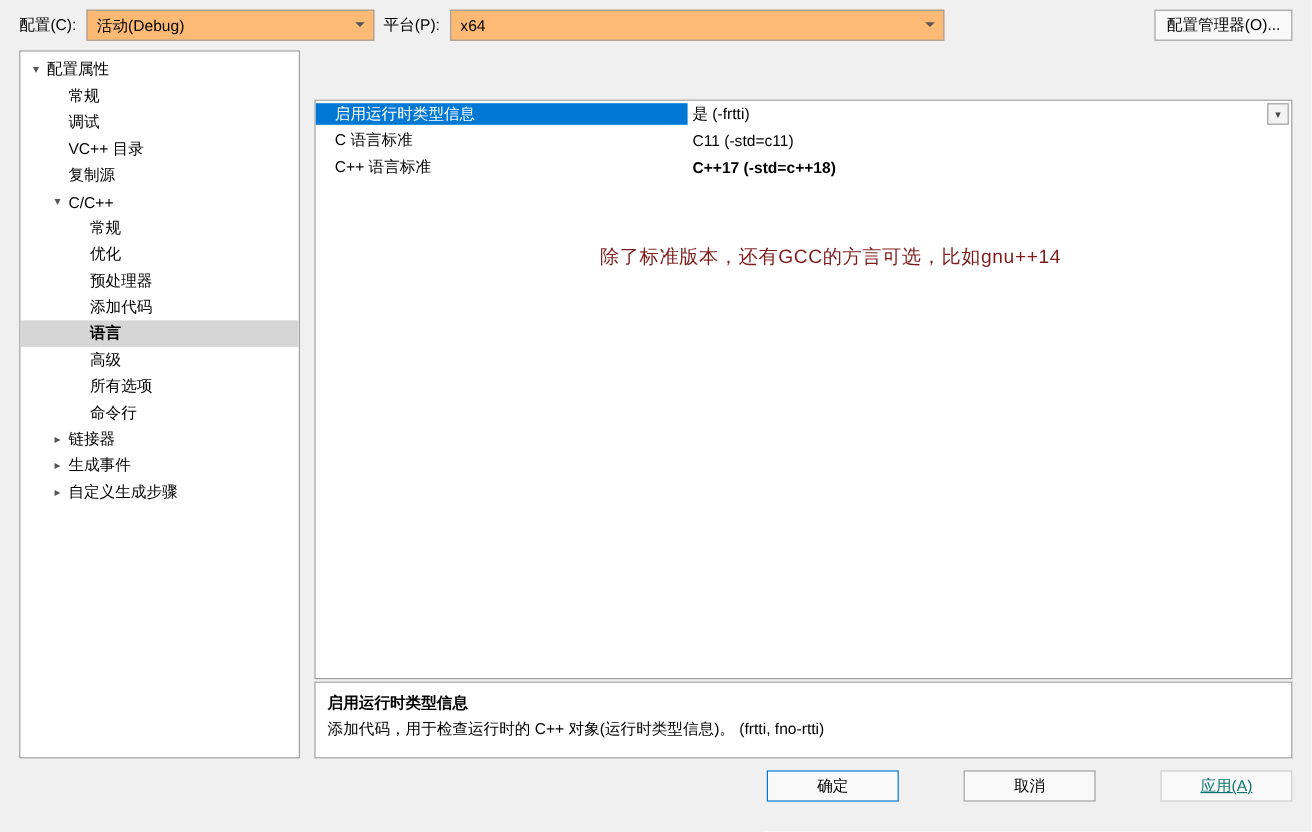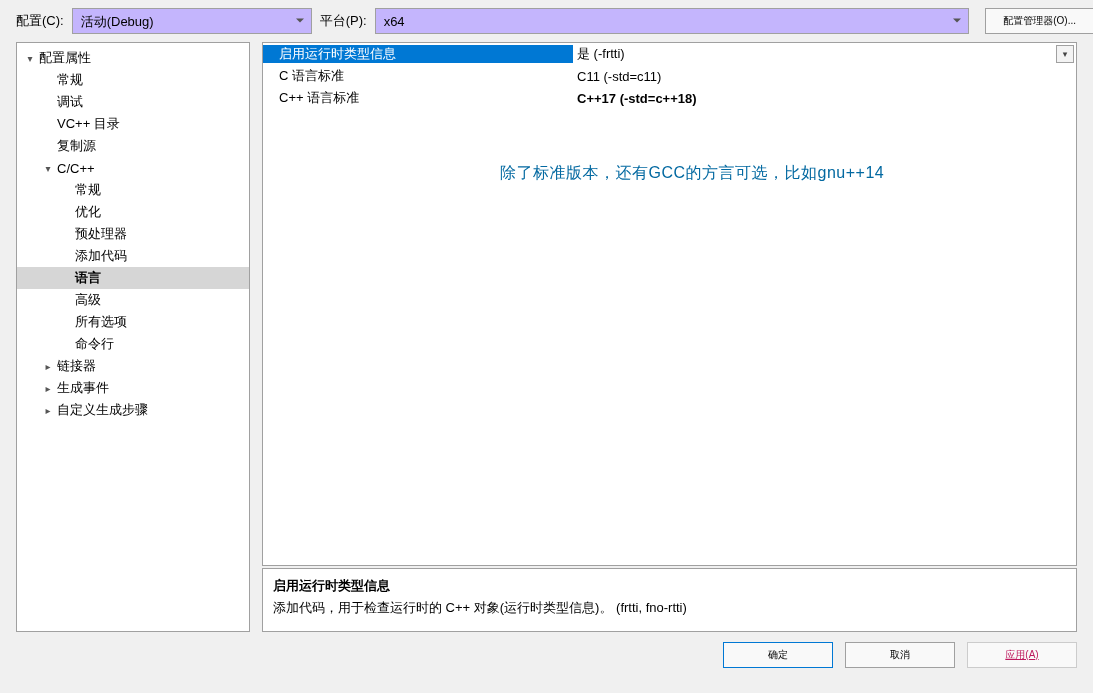--- a/index.html
+++ b/index.html
@@ -16,51 +16,52 @@
       display: flex;
       align-items: center;
       padding: 8px 16px;
       gap: 8px;
       background: #f0f0f0;
     }
     .topbar label { white-space: nowrap; }
     .topbar select, .topbar .select-like {
       height: 26px;
       border: 1px solid #a0a0a0;
-      background: #c4b5fd;
+      background: #fdba74;
       padding: 0 24px 0 8px;
       font-size: 13px;
       font-family: inherit;
       appearance: none;
       position: relative;
     }
     .select-wrap { position: relative; display: inline-block; }
     .select-wrap::after {
       content: "";
       position: absolute;
       right: 8px; top: 50%;
       transform: translateY(-30%);
       border: 4px solid transparent;
       border-top-color: #555;
       pointer-events: none;
     }
     .config-select { width: 240px; }
-    .platform-select { width: 594px; }
+    .platform-select { width: 412px; }
     .btn {
       height: 26px;
       min-width: 110px;
       padding: 0 9px;
       background: #f9f9f9;
       border: 1px solid #a0a0a0;
-      font-size: 10px;
+      font-size: 13px;
       font-family: inherit;
       cursor: pointer;
+      margin-left: 42px;
     }
     .btn-primary { border: 1.5px solid #0078d4; }
-    .btn:disabled { color: #be185d; border-color: #ccc; cursor: default; text-decoration: underline; }
+    .btn:disabled { color: #0f766e; border-color: #ccc; cursor: default; text-decoration: underline; }
     .controls-row { display: flex; gap: 12px; justify-content: flex-end; padding: 10px 16px 12px; align-items: center; }
 
     .main {
       display: flex;
       padding: 0 16px;
       gap: 12px;
       height: 590px;
     }
     .tree {
       width: 234px;
@@ -89,20 +90,21 @@
     }
     .tree-indent0 { padding-left: 6px; }
     .tree-indent1 { padding-left: 24px; }
     .tree-indent2 { padding-left: 42px; }
 
     .right {
       flex: 1;
       display: flex;
       flex-direction: column;
       gap: 2px;
+      margin-top: 41px;
     }
     .grid-panel {
       flex: 1;
       border: 1px solid #a0a0a0;
       background: #fff;
       position: relative;
       overflow: hidden;
     }
     .grid-row {
       display: flex;
@@ -130,21 +132,21 @@
       border: 1px solid #a0a0a0;
       background: #f3f3f3;
       display: inline-flex;
       align-items: center; justify-content: center;
       font-size: 9px;
       color: #444;
     }
     .annotation {
       position: absolute;
       left: 200px; top: 120px;
-      color: #0369a1;
+      color: #7f1d1d;
       font-size: 16px;
       letter-spacing: 0.5px;
       padding-left: 37px;
     }
     .desc-panel {
       border: 1px solid #a0a0a0;
       background: #fff;
       padding: 8px 10px 10px;
       height: 64px;
     }

